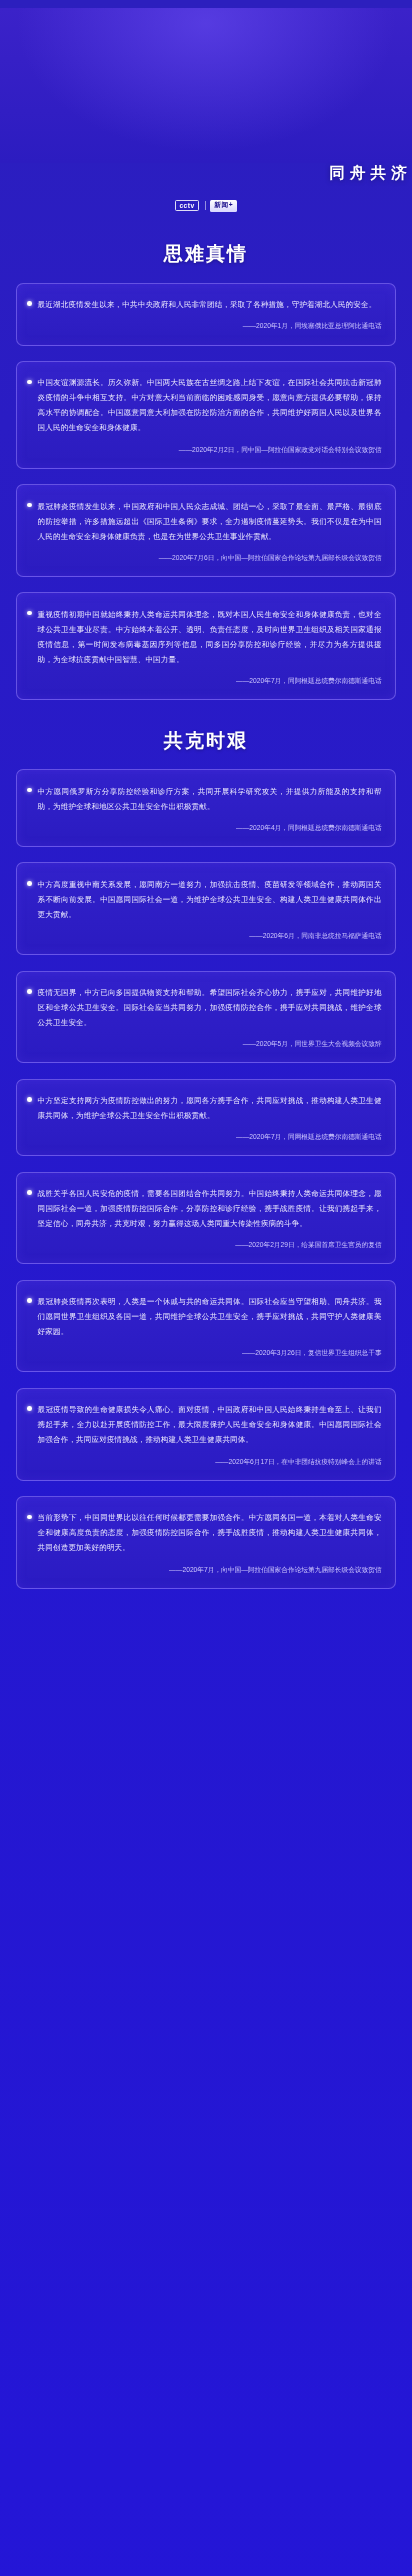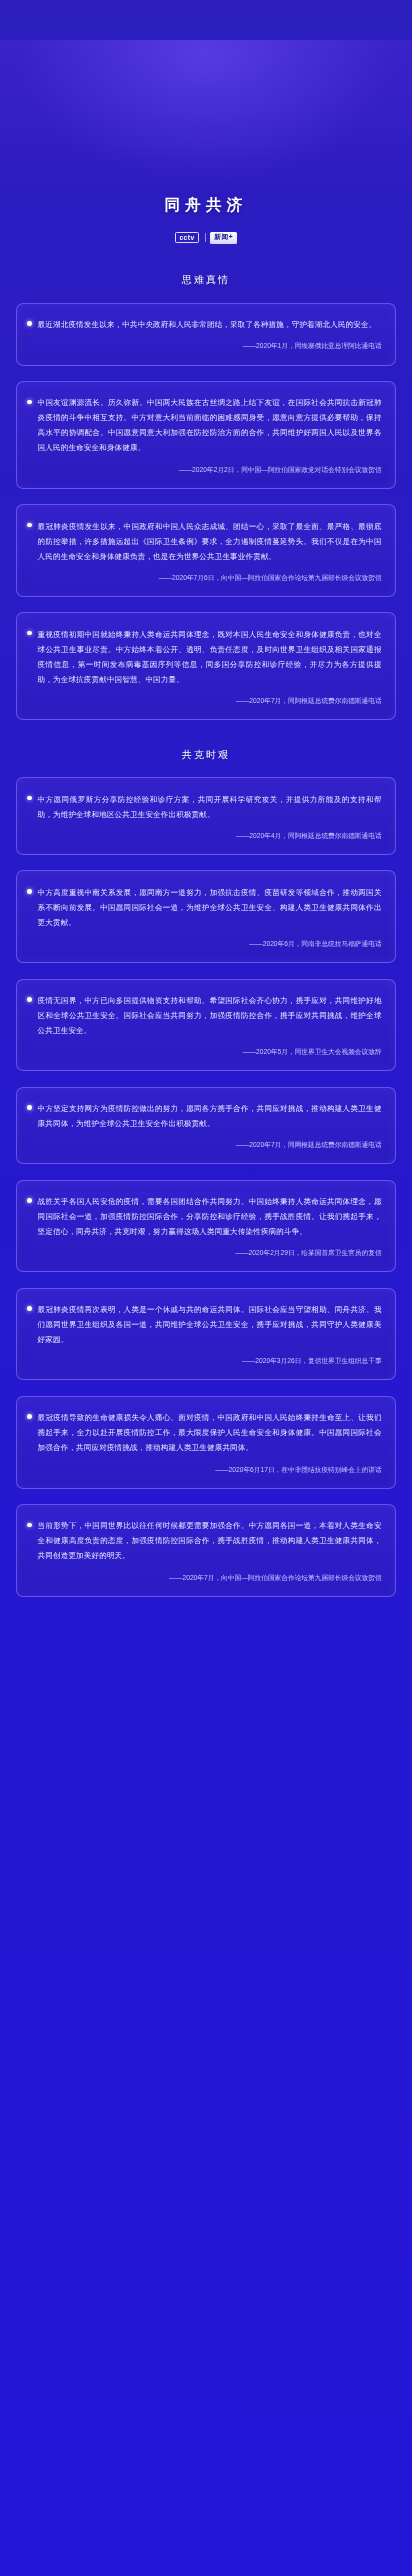--- a/index.html
+++ b/index.html
@@ -11,22 +11,22 @@
   }
   .page {
     width: 412px;
     min-height: 3529px;
     background: linear-gradient(180deg, #2c1fbe 0%, #2a1cc4 12%, #2518cf 40%, #2416d6 70%, #2314d9 100%);
     position: relative;
     padding-bottom: 20.6px;
   }
   
   .header {
-    padding-top: 40px;
-    text-align: center;
+    padding-top: 8px;
+    text-align: right;
     position: relative;
   }
   .header-bg {
     position: absolute;
     top: 0; left: 0; right: 0;
     height: 155px;
     background:
       radial-gradient(ellipse at 50% 10%, rgba(120,90,255,0.45) 0%, rgba(60,30,200,0) 65%),
       linear-gradient(180deg, #3b22c9 0%, #2c1cc0 100%);
     z-index: 0;
@@ -79,22 +79,22 @@
     color: #1a0f8c;
     background: linear-gradient(180deg,#ffffff,#d8d6ff);
     border-radius: 1.5px;
     padding: 1.5px 4.1px;
     letter-spacing: 0.5px;
   }
 
   
   .section-title {
     text-align: center;
-    font-size: 10px;
-    font-weight: normal;
+    font-size: 19px;
+    font-weight: bold;
     letter-spacing: 2.1px;
     margin: 28px 0 15.5px;
     color: #ffffff;
     text-shadow: 0 1px 3.1px rgba(0,0,0,0.3);
   }
   .section-title.first { margin-top: 20.6px; }
 
   
   .cards { padding: 0 16px; }
   .card {

